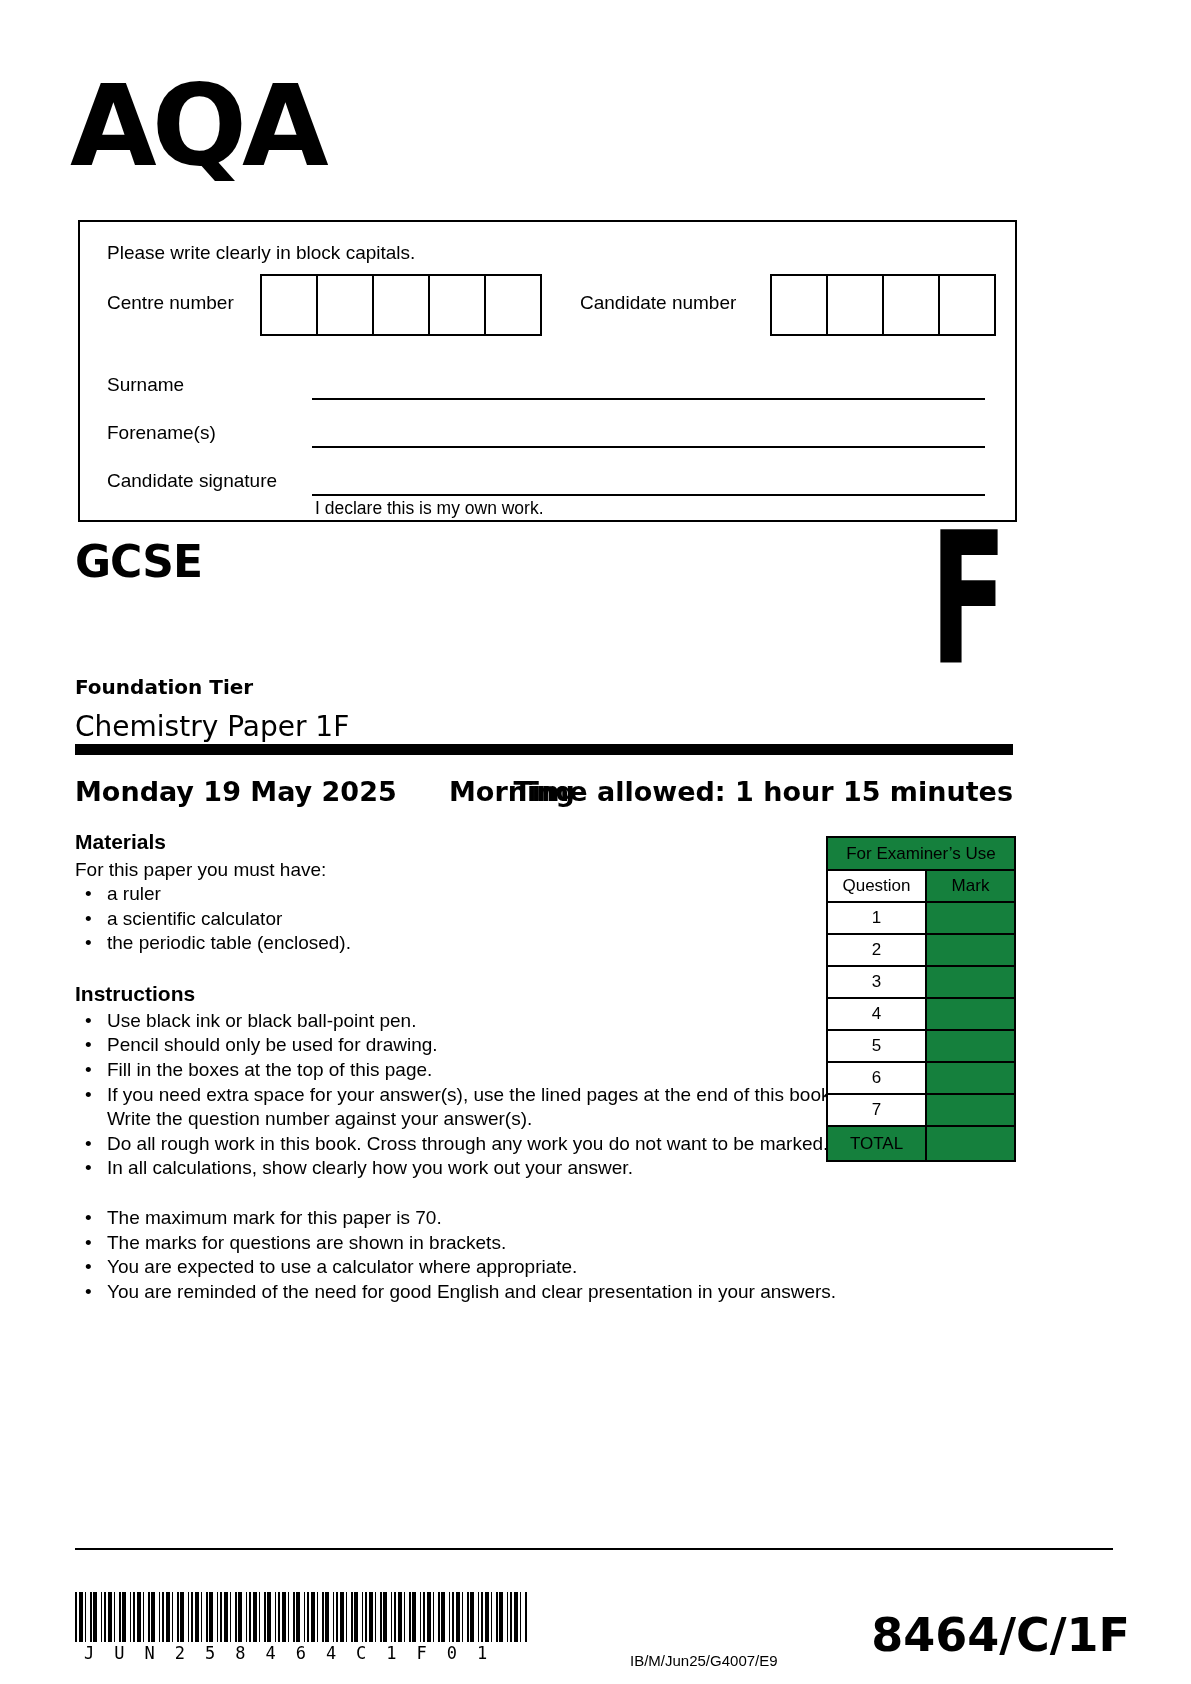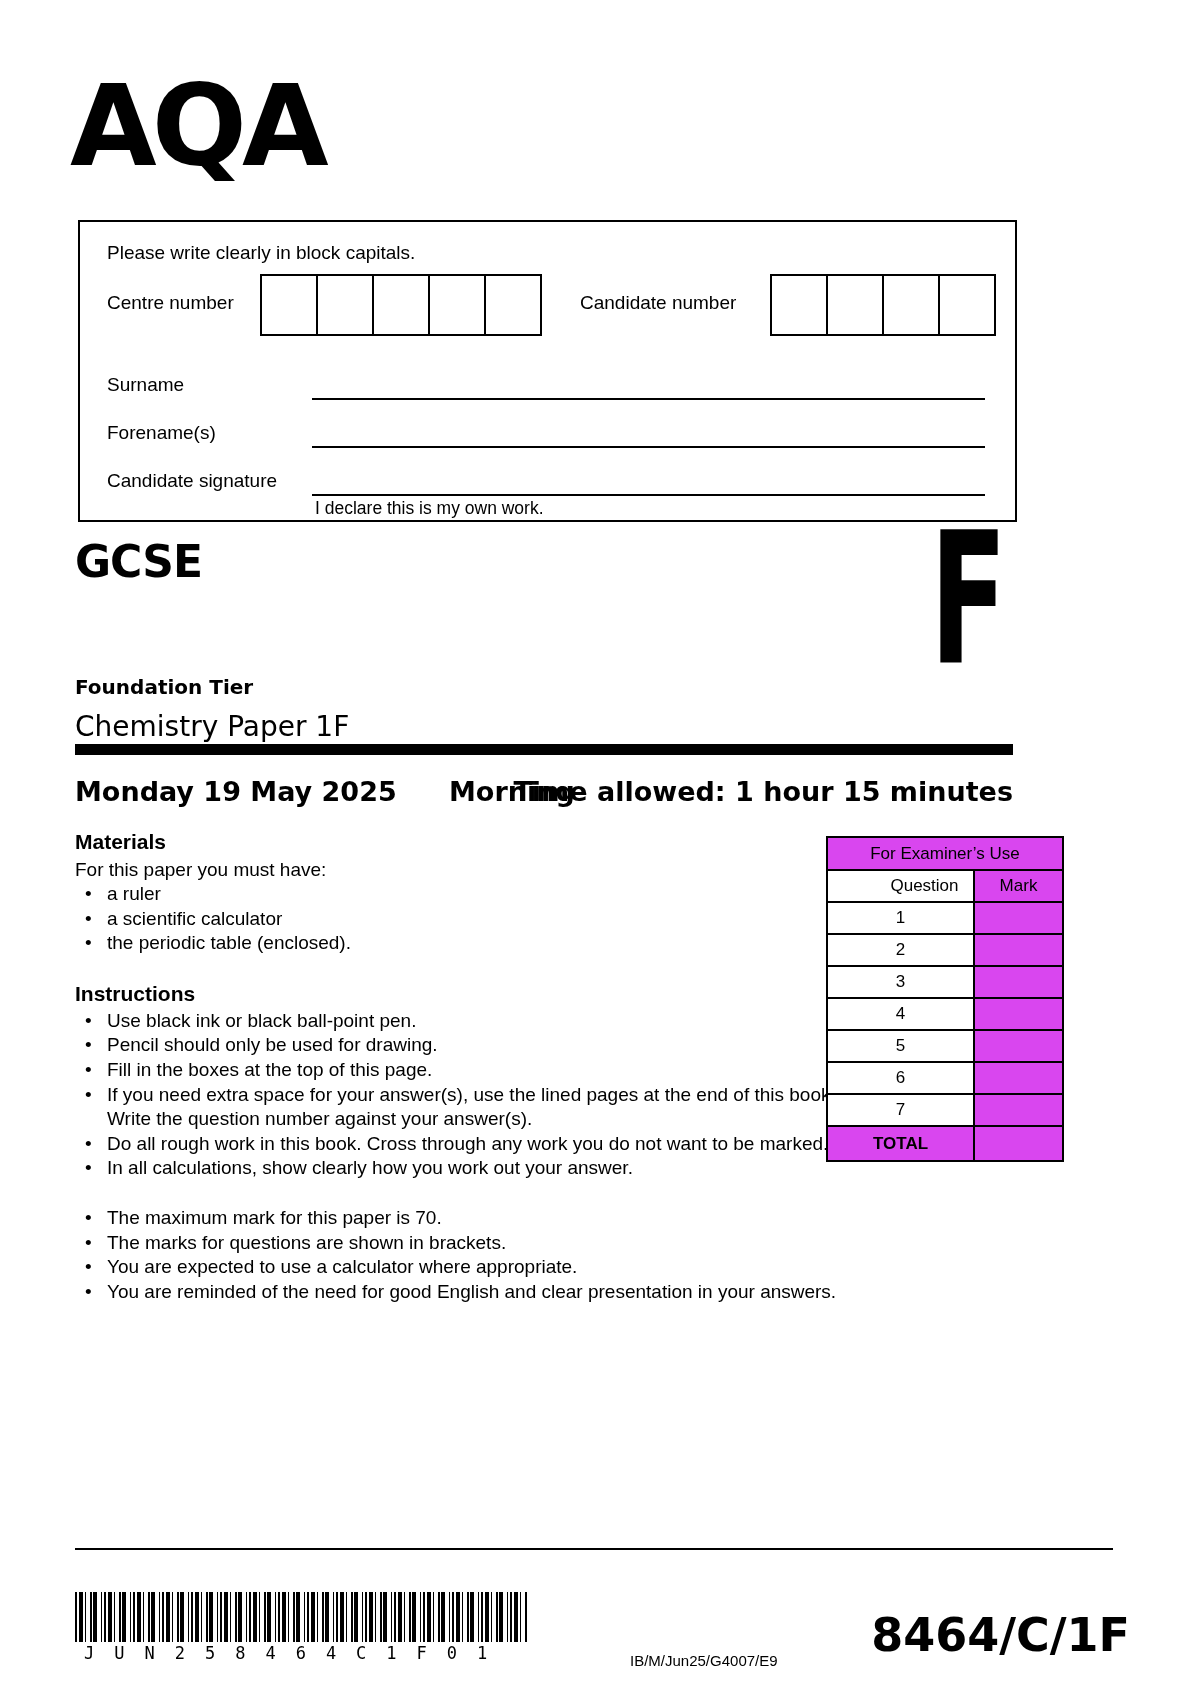--- a/index.html
+++ b/index.html
@@ -62,25 +62,25 @@
   .blt::before{content:"\2022";}
   .gap{height:25px;}
   .bold{font-weight:700;}
 
   
   .exam-table{left:826px;top:836px;border-collapse:collapse;}
   .exam-table td{
     border:2px solid #000;text-align:center;font-size:17px;
     height:30px;padding:0;vertical-align:middle;background:#fff;
   }
-  .exam-table .shade{background:#d946ef;}
-  .exam-table .c-q{width:97px;padding-left:48px;}
+  .exam-table .shade{background:#15803d;}
+  .exam-table .c-q{width:97px;}
   .exam-table .c-m{width:87px;}
   .exam-table .th{height:31px;}
-  .exam-table .total{font-weight:700;height:33px;}
+  .exam-table .total{font-weight:400;height:33px;}
 
   
   .footer-rule{left:75px;top:1548px;width:1038px;height:2px;background:#000;}
   .barcode{
     left:75px;top:1592px;width:452px;height:50px;
     background:repeating-linear-gradient(90deg,
       #000 0 2px,#fff 2px 4px,
       #000 4px 8px,#fff 8px 10px,
       #000 10px 11px,#fff 11px 15px,
       #000 15px 17px,#fff 17px 18px,

